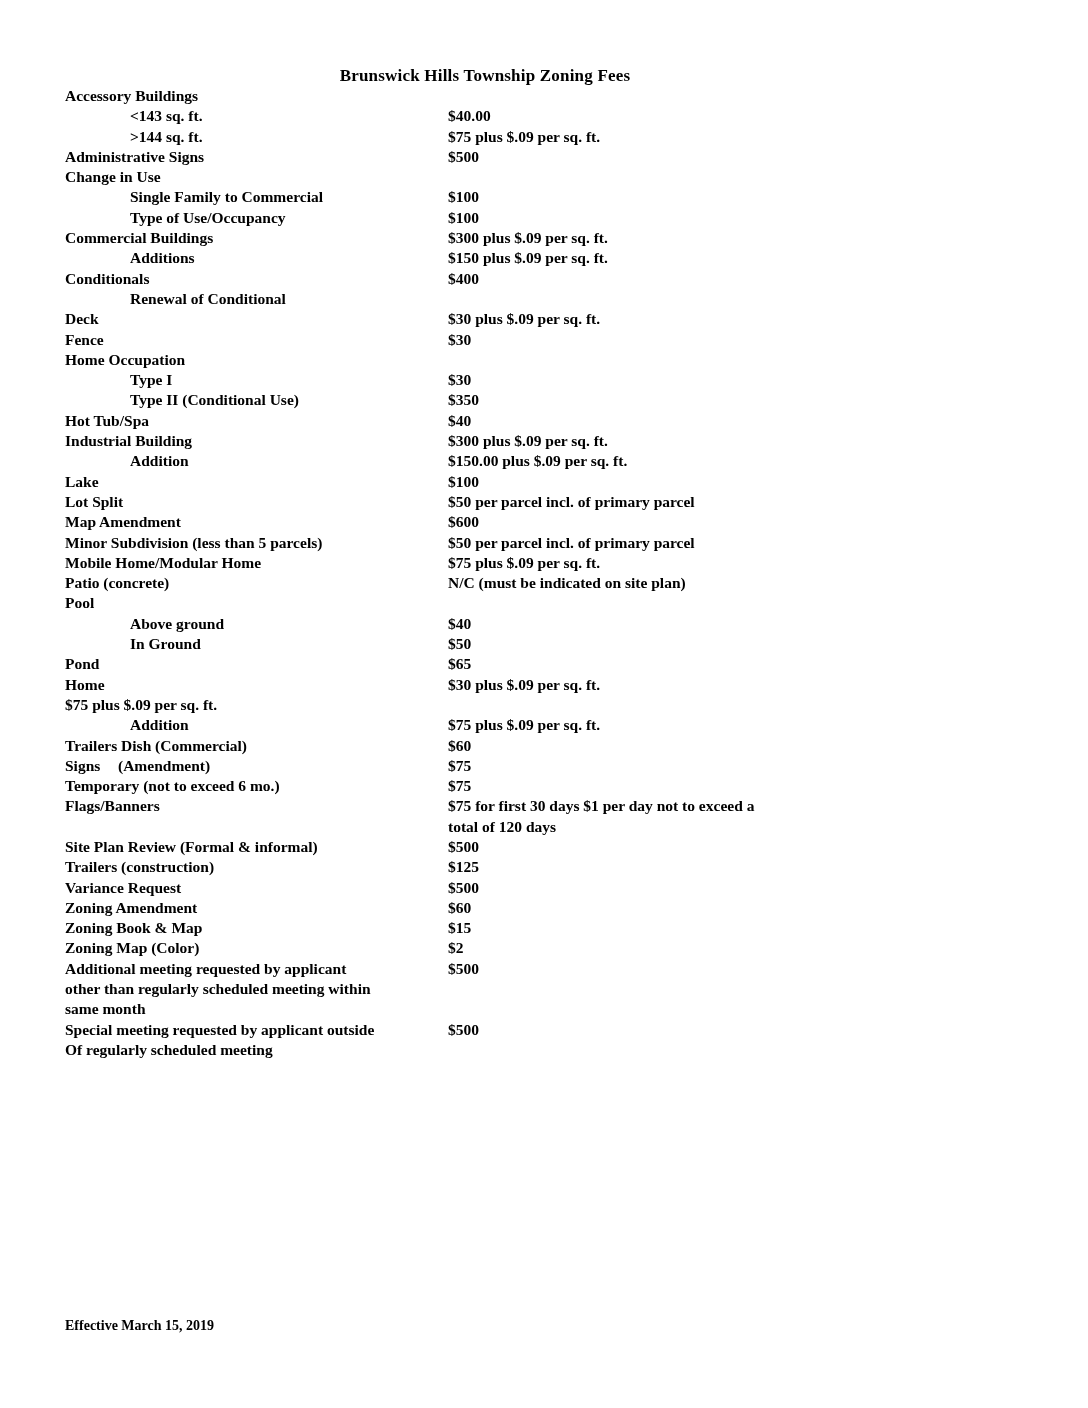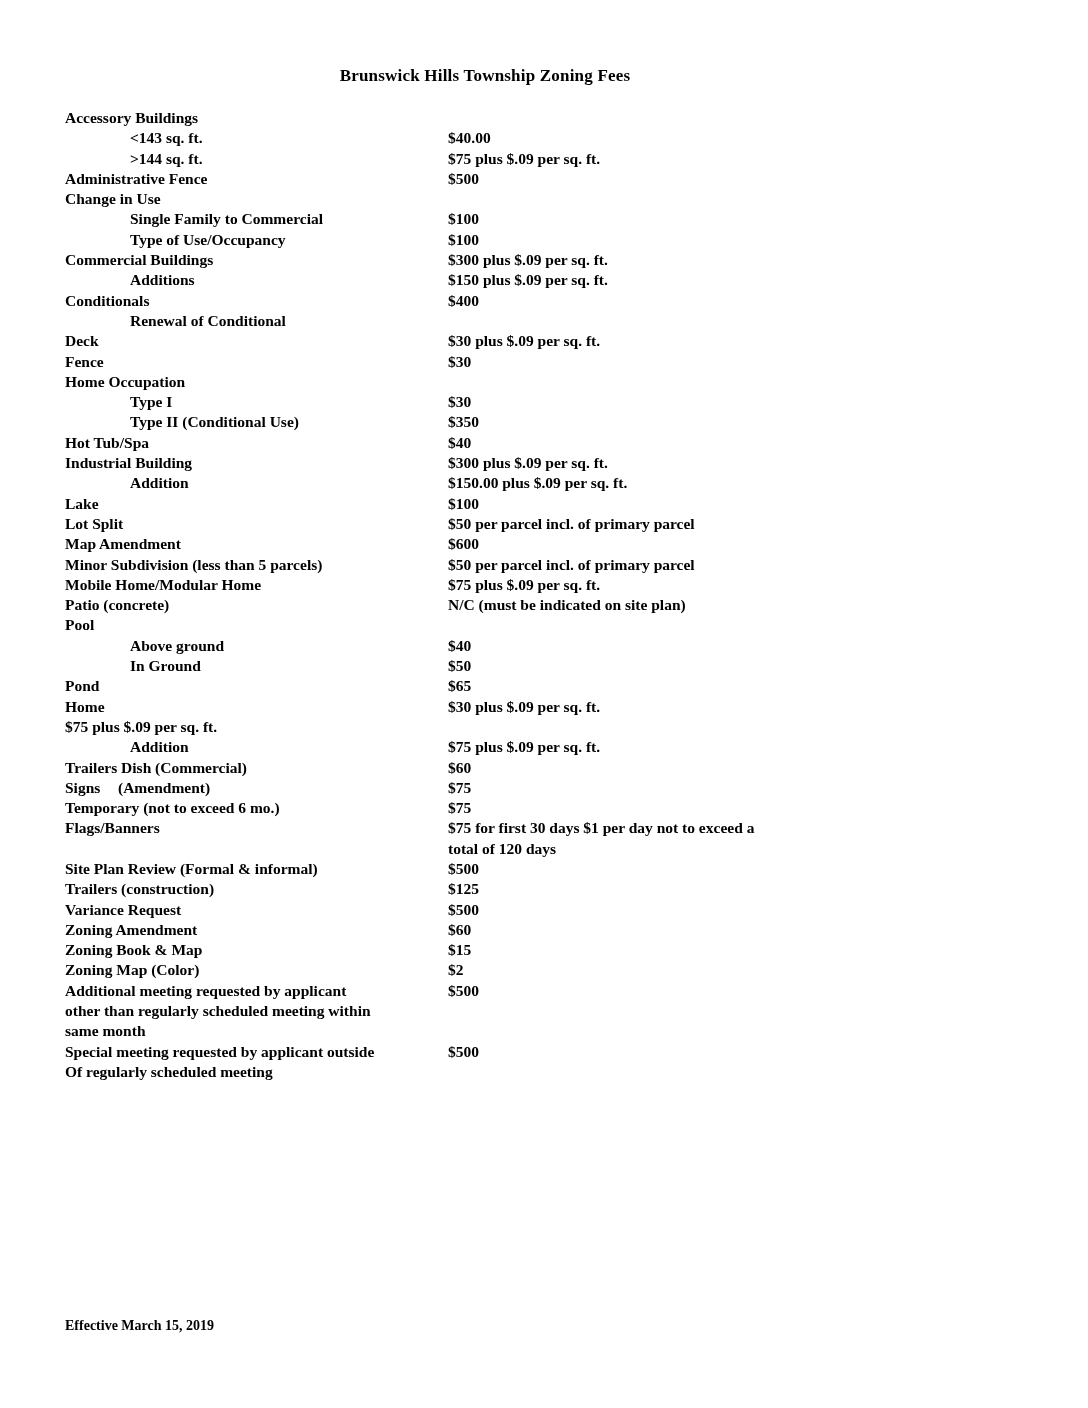--- a/index.html
+++ b/index.html
@@ -23,21 +23,20 @@
     top: 66px;
     width: 840px;
   }
   .doc-title {
     font-size: 17px;
     line-height: 20px;
     text-align: center;
     letter-spacing: 0.2px;
   }
   .fee-list {
-    margin-top: 22px;
     font-size: 15.5px;
     line-height: 20.3px;
   }
   .fee-row {
     display: flex;
     align-items: flex-start;
   }
   .fee-label {
     flex: 0 0 383px;
     box-sizing: border-box;
@@ -76,21 +75,21 @@
     <div class="fee-label indent-1">&lt;143 sq. ft.</div>
     <div class="fee-amount">$40.00</div>
   </div>
 
   <div class="fee-row">
     <div class="fee-label indent-1">&gt;144 sq. ft.</div>
     <div class="fee-amount">$75 plus $.09 per sq. ft.</div>
   </div>
 
   <div class="fee-row">
-    <div class="fee-label">Administrative Fence</div>
+    <div class="fee-label">Administrative Signs</div>
     <div class="fee-amount">$500</div>
   </div>
 
   <div class="fee-row">
     <div class="fee-label">Change in Use</div>
     <div class="fee-amount"></div>
   </div>
 
   <div class="fee-row">
     <div class="fee-label indent-1">Single Family to Commercial</div>

